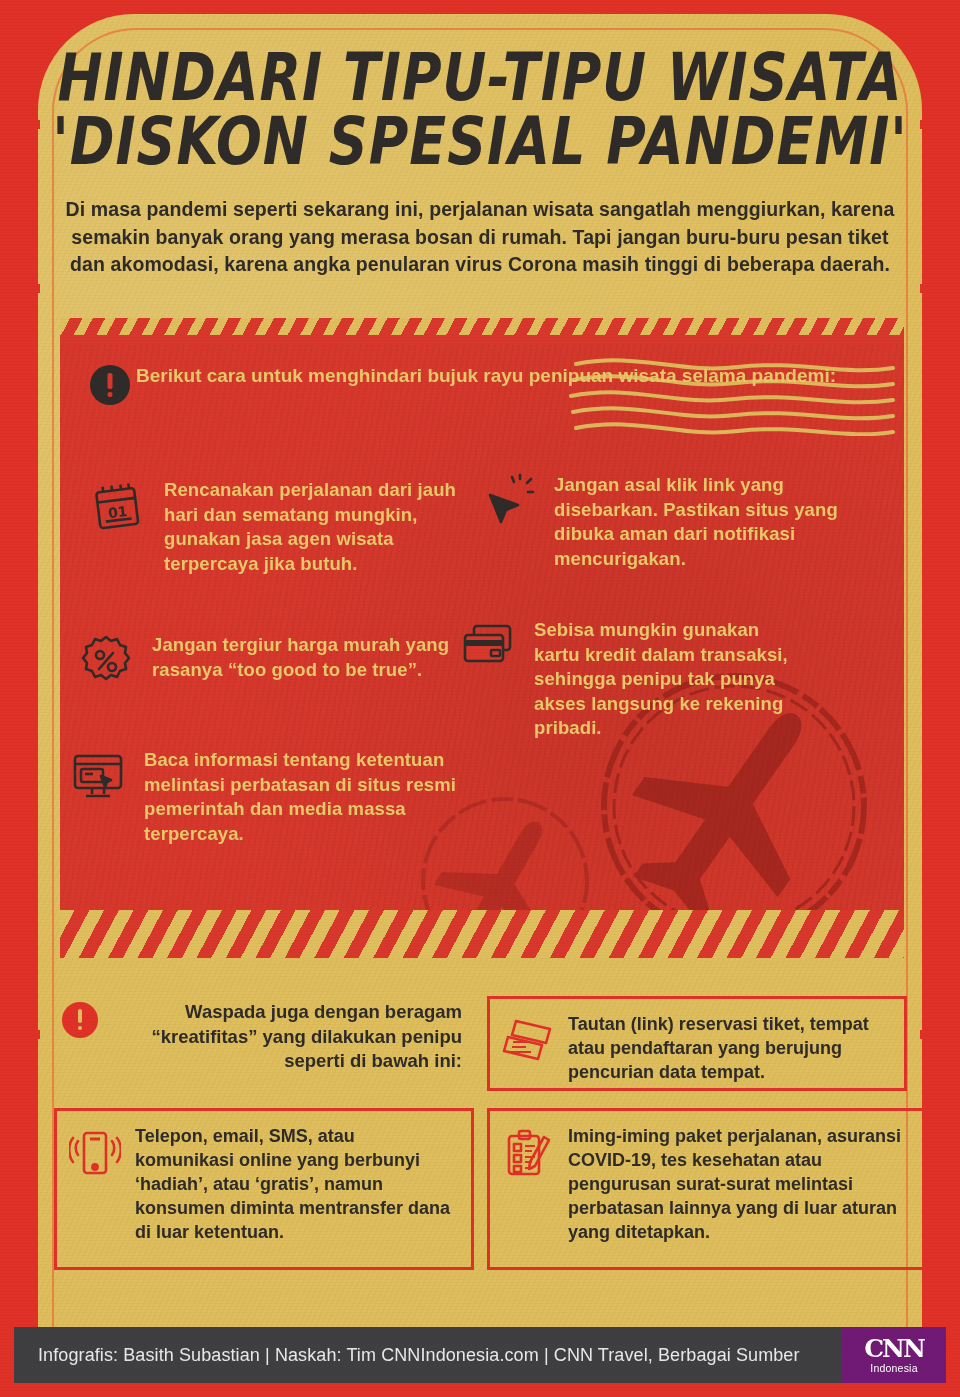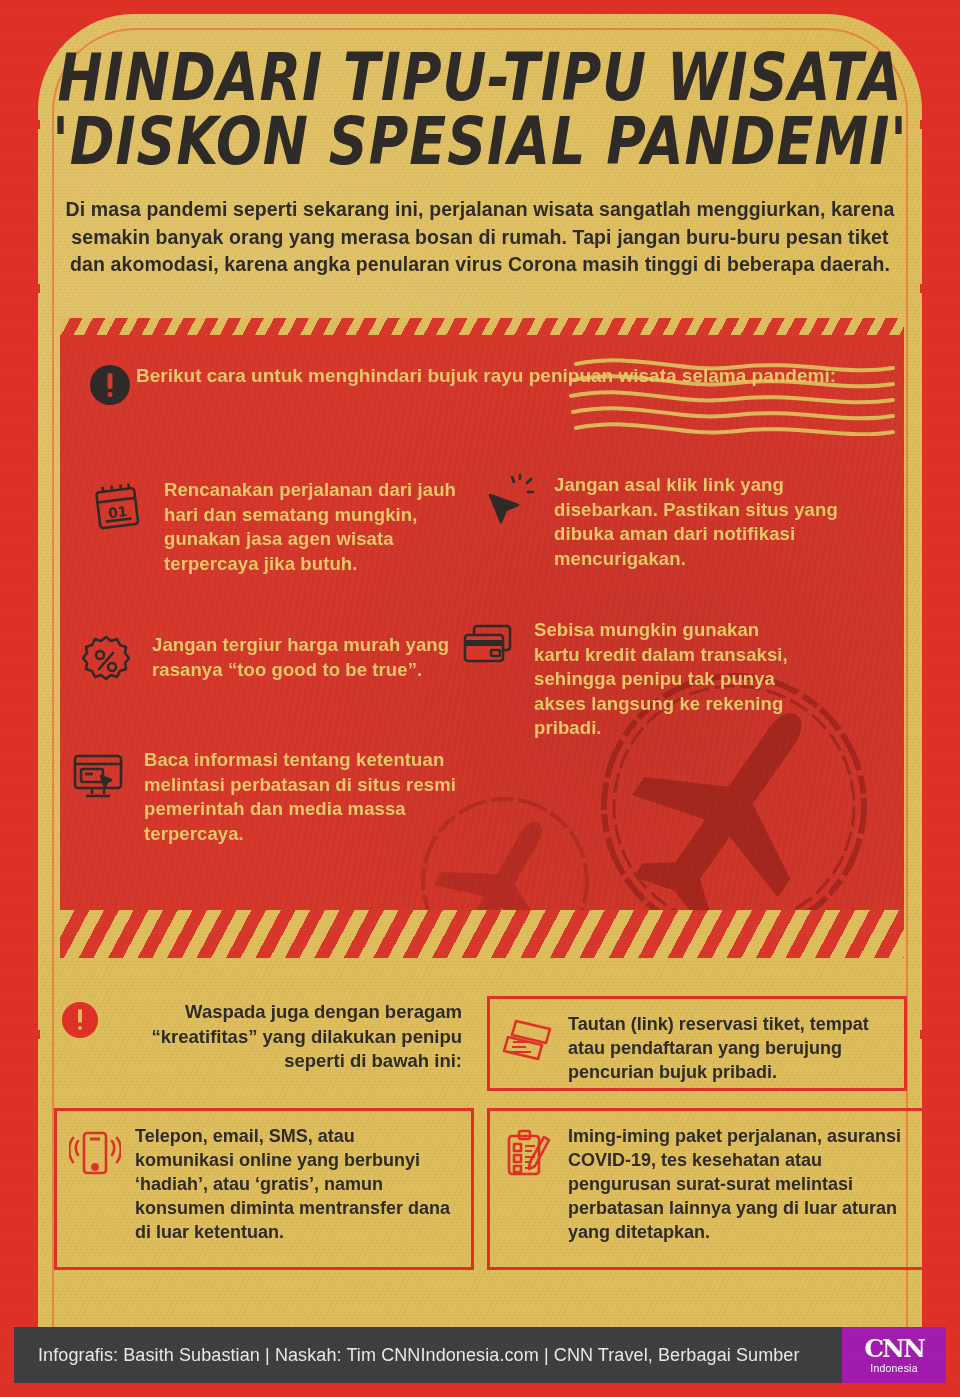--- a/index.html
+++ b/index.html
@@ -172,21 +172,21 @@
   
   .footer {
     position: absolute; left: 14px; bottom: 14px; width: 932px; height: 56px;
     background: #3f3f41; display: flex; align-items: center; z-index: 40;
   }
   .footer .credit {
     flex: 1; padding-left: 24px; color: #e9e9e9; font-size: 18px;
     font-family: "Liberation Sans", sans-serif; letter-spacing: .1px;
   }
   .cnn-logo {
-    width: 104px; height: 56px; background: #a21caf;
+    width: 104px; height: 56px; background: #701a75;
     display: flex; flex-direction: column; align-items: center; justify-content: center;
     color: #fff;
   }
   .cnn-logo .cnn {
     font-family: "DejaVu Serif", serif; font-weight: bold; font-size: 25px;
     letter-spacing: -2px; line-height: 1;
   }
   .cnn-logo .sub { font-size: 10.5px; letter-spacing: .2px; margin-top: 1px; }
 </style>
 </head>
@@ -313,21 +313,21 @@
   </div>
 
   <div class="box" id="box-link">
     <svg class="ic" viewBox="0 0 52 52">
       <g fill="none" stroke="#e03127" stroke-width="2.6" stroke-linejoin="round">
         <path d="M14 6 L48 14 L44 28 L10 20 z"></path>
         <path d="M6 22 L40 30 L36 44 L2 36 z"></path>
         <path d="M11 27 h18 M10 32 h14 M9 37 h20" stroke-width="2"></path>
       </g>
     </svg>
-    <div class="tx">Tautan (link) reservasi tiket, tempat atau pendaftaran yang berujung pencurian bujuk pribadi.</div>
+    <div class="tx">Tautan (link) reservasi tiket, tempat atau pendaftaran yang berujung pencurian data tempat.</div>
   </div>
 
   <div class="box" id="box-phone">
     <svg class="ic" viewBox="0 0 52 52">
       <g fill="none" stroke="#e03127" stroke-width="2.6">
         <rect x="15" y="6" width="22" height="40" rx="3"></rect>
         <path d="M21 12 h10" stroke-width="3"></path>
         <circle cx="26" cy="40" r="2.6" fill="#e03127"></circle>
         <path d="M9 14 c-3 4 -3 10 0 14 M4 11 c-5 6 -5 18 0 24" stroke-linecap="round"></path>
         <path d="M43 14 c3 4 3 10 0 14 M48 11 c5 6 5 18 0 24" stroke-linecap="round"></path>

